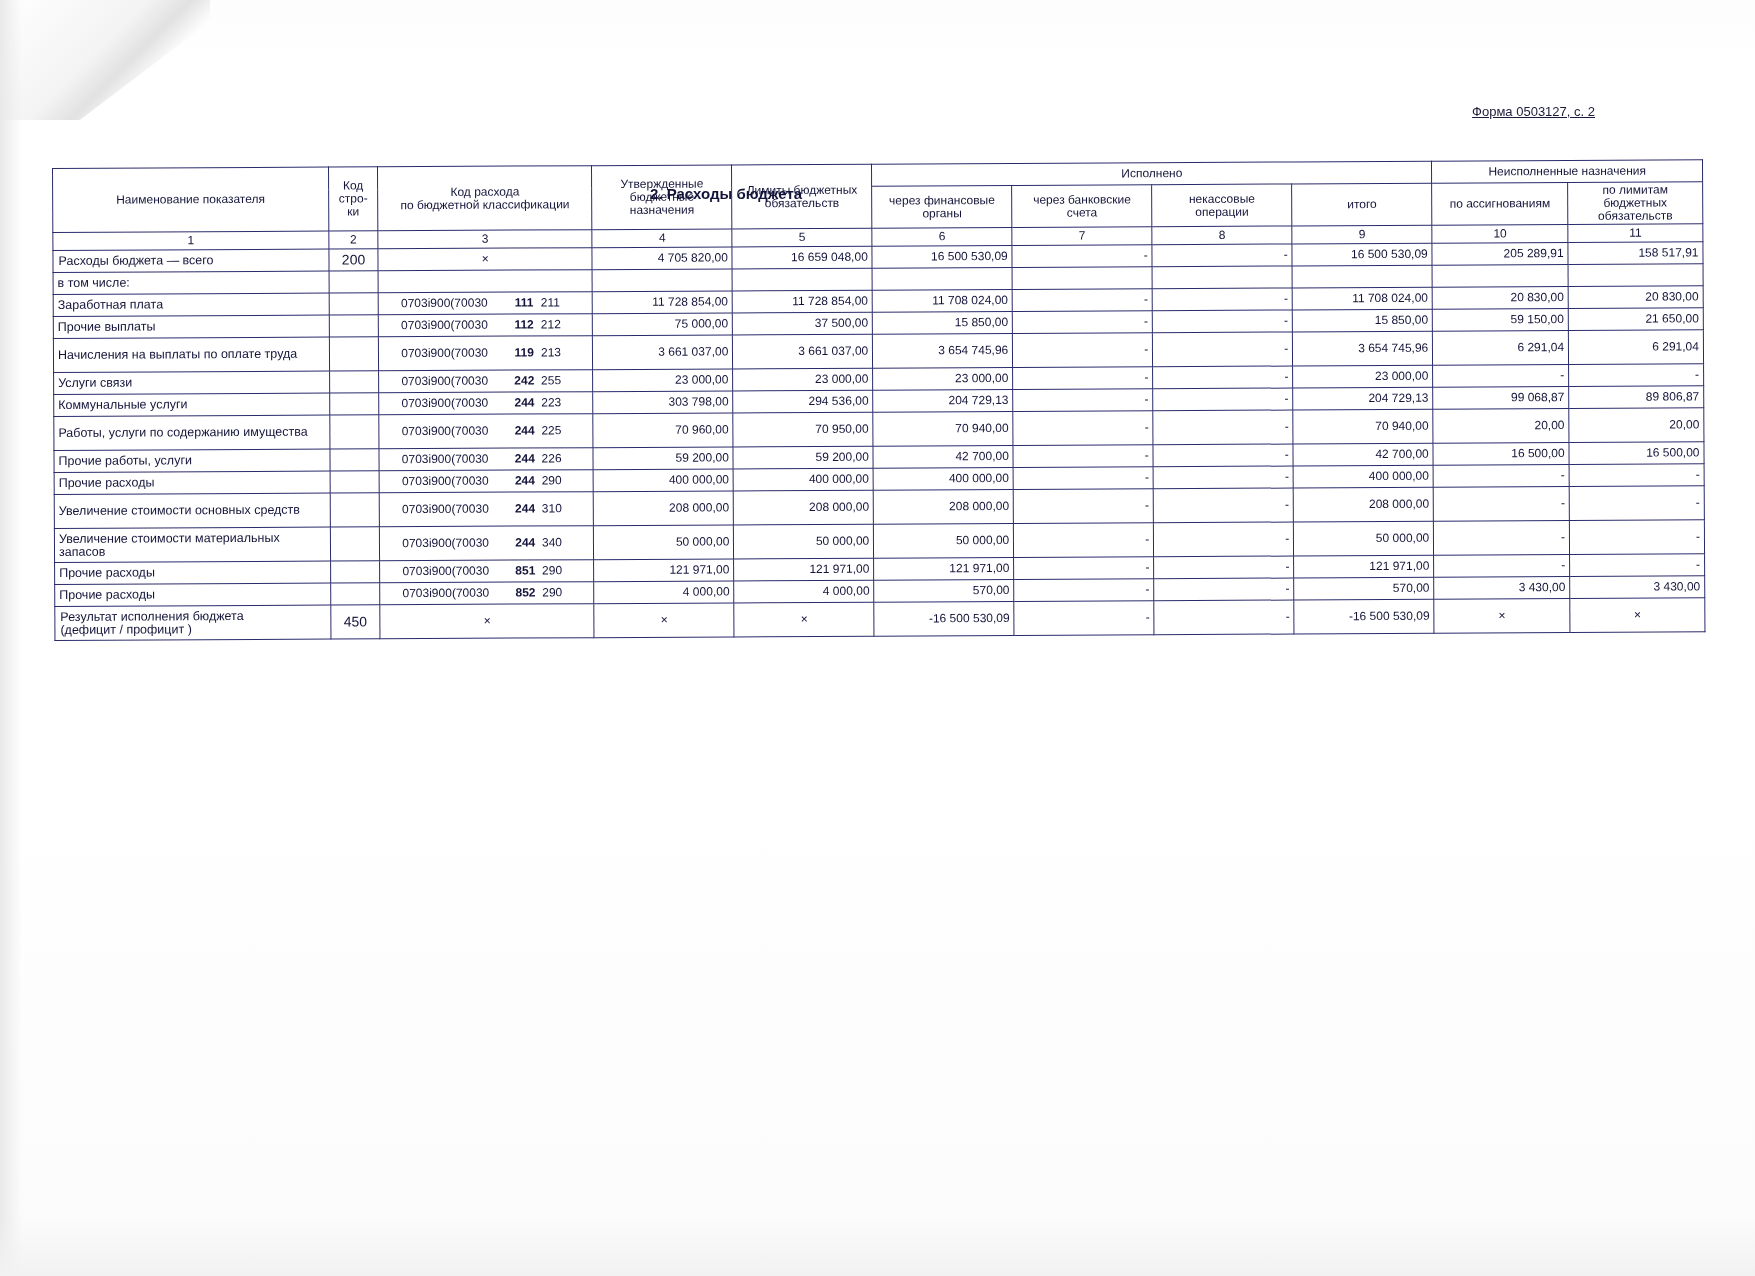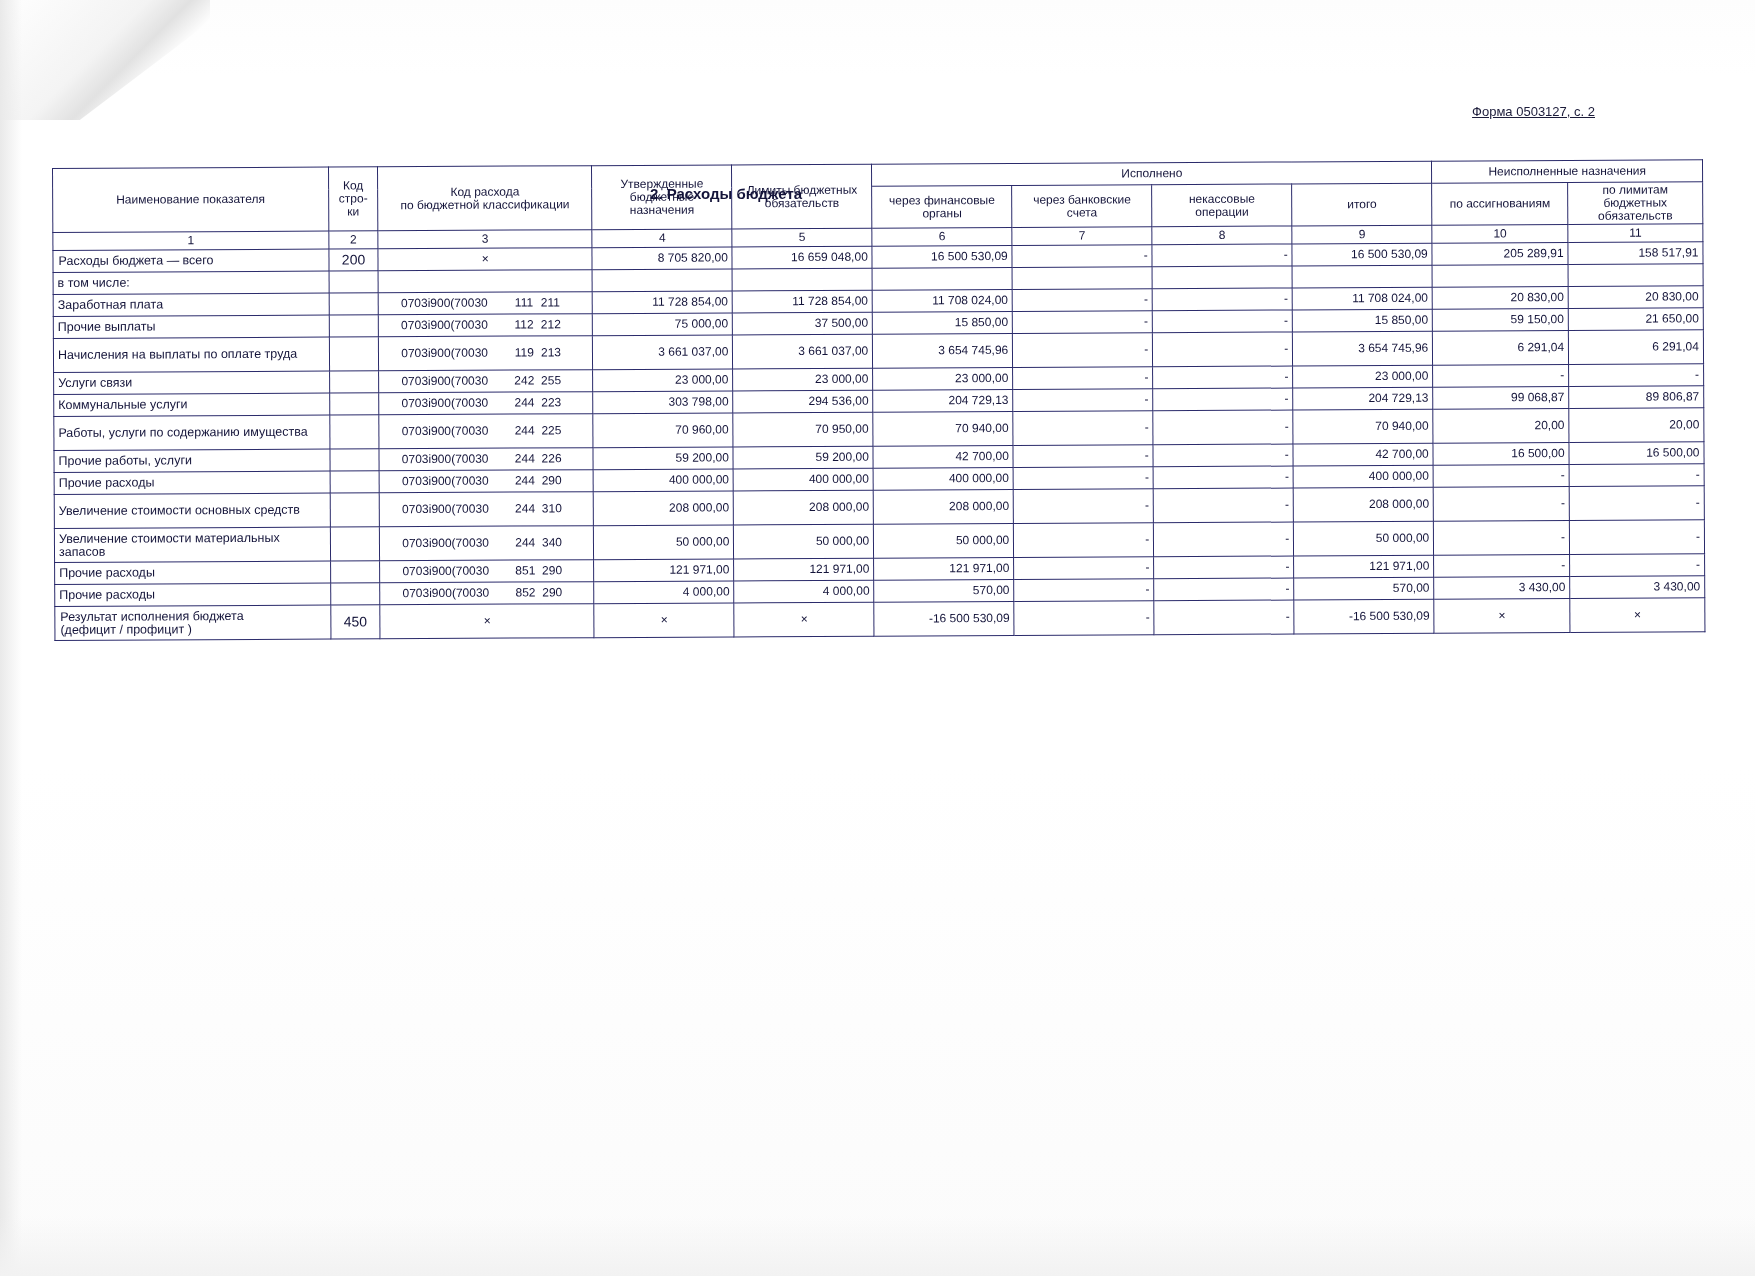--- a/index.html
+++ b/index.html
@@ -134,21 +134,21 @@
     font-size: 12px;
     padding: 0;
   }
   td.codecell .cc {
     display: flex;
     justify-content: center;
     gap: 0;
     white-space: nowrap;
   }
   td.codecell .p1 { width: 108px; text-align: left; padding-left: 18px;}
-  td.codecell .p2 { width: 34px; text-align: center; }
+  td.codecell .p2 { width: 34px; text-align: center; font-weight: bold; }
   td.codecell .p3 { width: 40px; padding-right: 8px;}
   .tall { height: 34px; }
   .dash { text-align: right; padding-right: 7px; color:#14143a; }
 </style>
 </head>
 <body>
 
 <div id="paper"></div>
 <div id="corner-fold"></div>
 <div id="edge-shade-left"></div>
@@ -205,21 +205,21 @@
         <td>10</td>
         <td>11</td>
       </tr>
     </thead>
     <tbody>
 
       <tr>
         <td class="lbl indent0">Расходы бюджета — всего</td>
         <td class="rownum">200</td>
         <td class="ctr">×</td>
-        <td class="num">8 705 820,00</td>
+        <td class="num">4 705 820,00</td>
         <td class="num">16 659 048,00</td>
         <td class="num">16 500 530,09</td>
         <td class="dash">-</td>
         <td class="dash">-</td>
         <td class="num">16 500 530,09</td>
         <td class="num">205 289,91</td>
         <td class="num">158 517,91</td>
       </tr>
 
       <tr>

